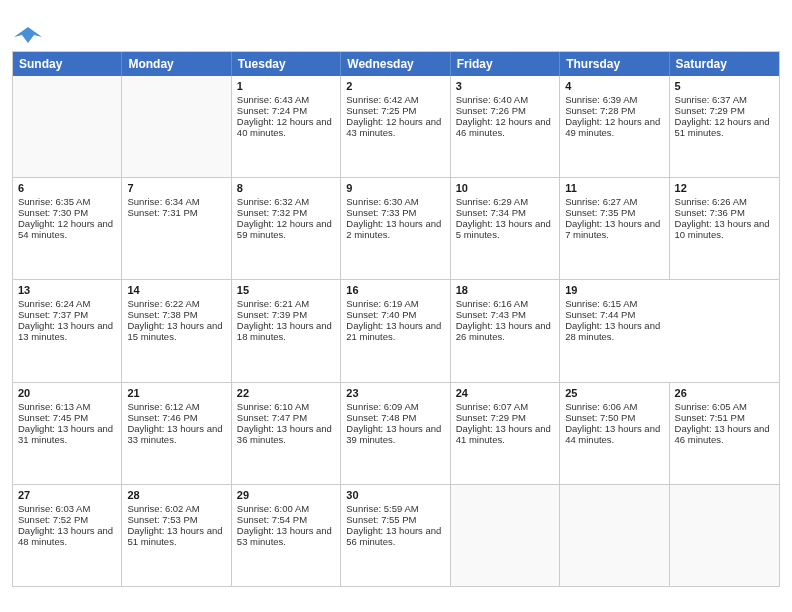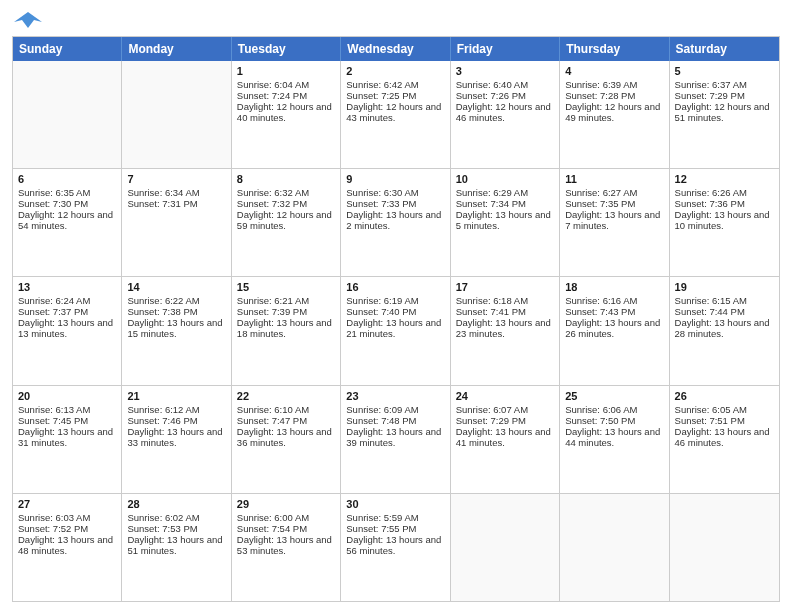--- a/index.html
+++ b/index.html
@@ -6,21 +6,21 @@
     body {
       font-family: Arial, sans-serif;
       background: #fff;
       width: 792px;
       height: 612px;
       overflow: hidden;
     }
     .container {
       width: 792px;
       height: 612px;
-      padding: 10px 12px;
+      padding: 25px 12px;
       display: flex;
       flex-direction: column;
     }
     .header {
       display: flex;
       justify-content: space-between;
       align-items: flex-start;
       margin-bottom: 8px;
     }
     .logo {
@@ -125,21 +125,21 @@
         <div class="cal-header-cell">Friday</div>
         <div class="cal-header-cell">Thursday</div>
         <div class="cal-header-cell">Saturday</div>
       </div>
     <div class="cal-body">
     <div class="cal-row">
           <div class="cal-cell empty"></div>
           <div class="cal-cell empty"></div>
           <div class="cal-cell">
           <span class="day-num">1</span>
-          <span class="sunrise">Sunrise: 6:04 AM</span><br>
+          <span class="sunrise">Sunrise: 6:43 AM</span><br>
           <span class="sunset">Sunset: 7:24 PM</span><br>
           <span class="daylight">Daylight: 12 hours and 40 minutes.</span>
         </div>
           <div class="cal-cell">
           <span class="day-num">2</span>
           <span class="sunrise">Sunrise: 6:42 AM</span><br>
           <span class="sunset">Sunset: 7:25 PM</span><br>
           <span class="daylight">Daylight: 12 hours and 43 minutes.</span>
         </div>
           <div class="cal-cell">
@@ -221,26 +221,20 @@
           <span class="day-num">15</span>
           <span class="sunrise">Sunrise: 6:21 AM</span><br>
           <span class="sunset">Sunset: 7:39 PM</span><br>
           <span class="daylight">Daylight: 13 hours and 18 minutes.</span>
         </div>
           <div class="cal-cell">
           <span class="day-num">16</span>
           <span class="sunrise">Sunrise: 6:19 AM</span><br>
           <span class="sunset">Sunset: 7:40 PM</span><br>
           <span class="daylight">Daylight: 13 hours and 21 minutes.</span>
-        </div>
-          <div class="cal-cell">
-          <span class="day-num">17</span>
-          <span class="sunrise">Sunrise: 6:18 AM</span><br>
-          <span class="sunset">Sunset: 7:41 PM</span><br>
-          <span class="daylight">Daylight: 13 hours and 23 minutes.</span>
         </div>
           <div class="cal-cell">
           <span class="day-num">18</span>
           <span class="sunrise">Sunrise: 6:16 AM</span><br>
           <span class="sunset">Sunset: 7:43 PM</span><br>
           <span class="daylight">Daylight: 13 hours and 26 minutes.</span>
         </div>
           <div class="cal-cell">
           <span class="day-num">19</span>
           <span class="sunrise">Sunrise: 6:15 AM</span><br>

